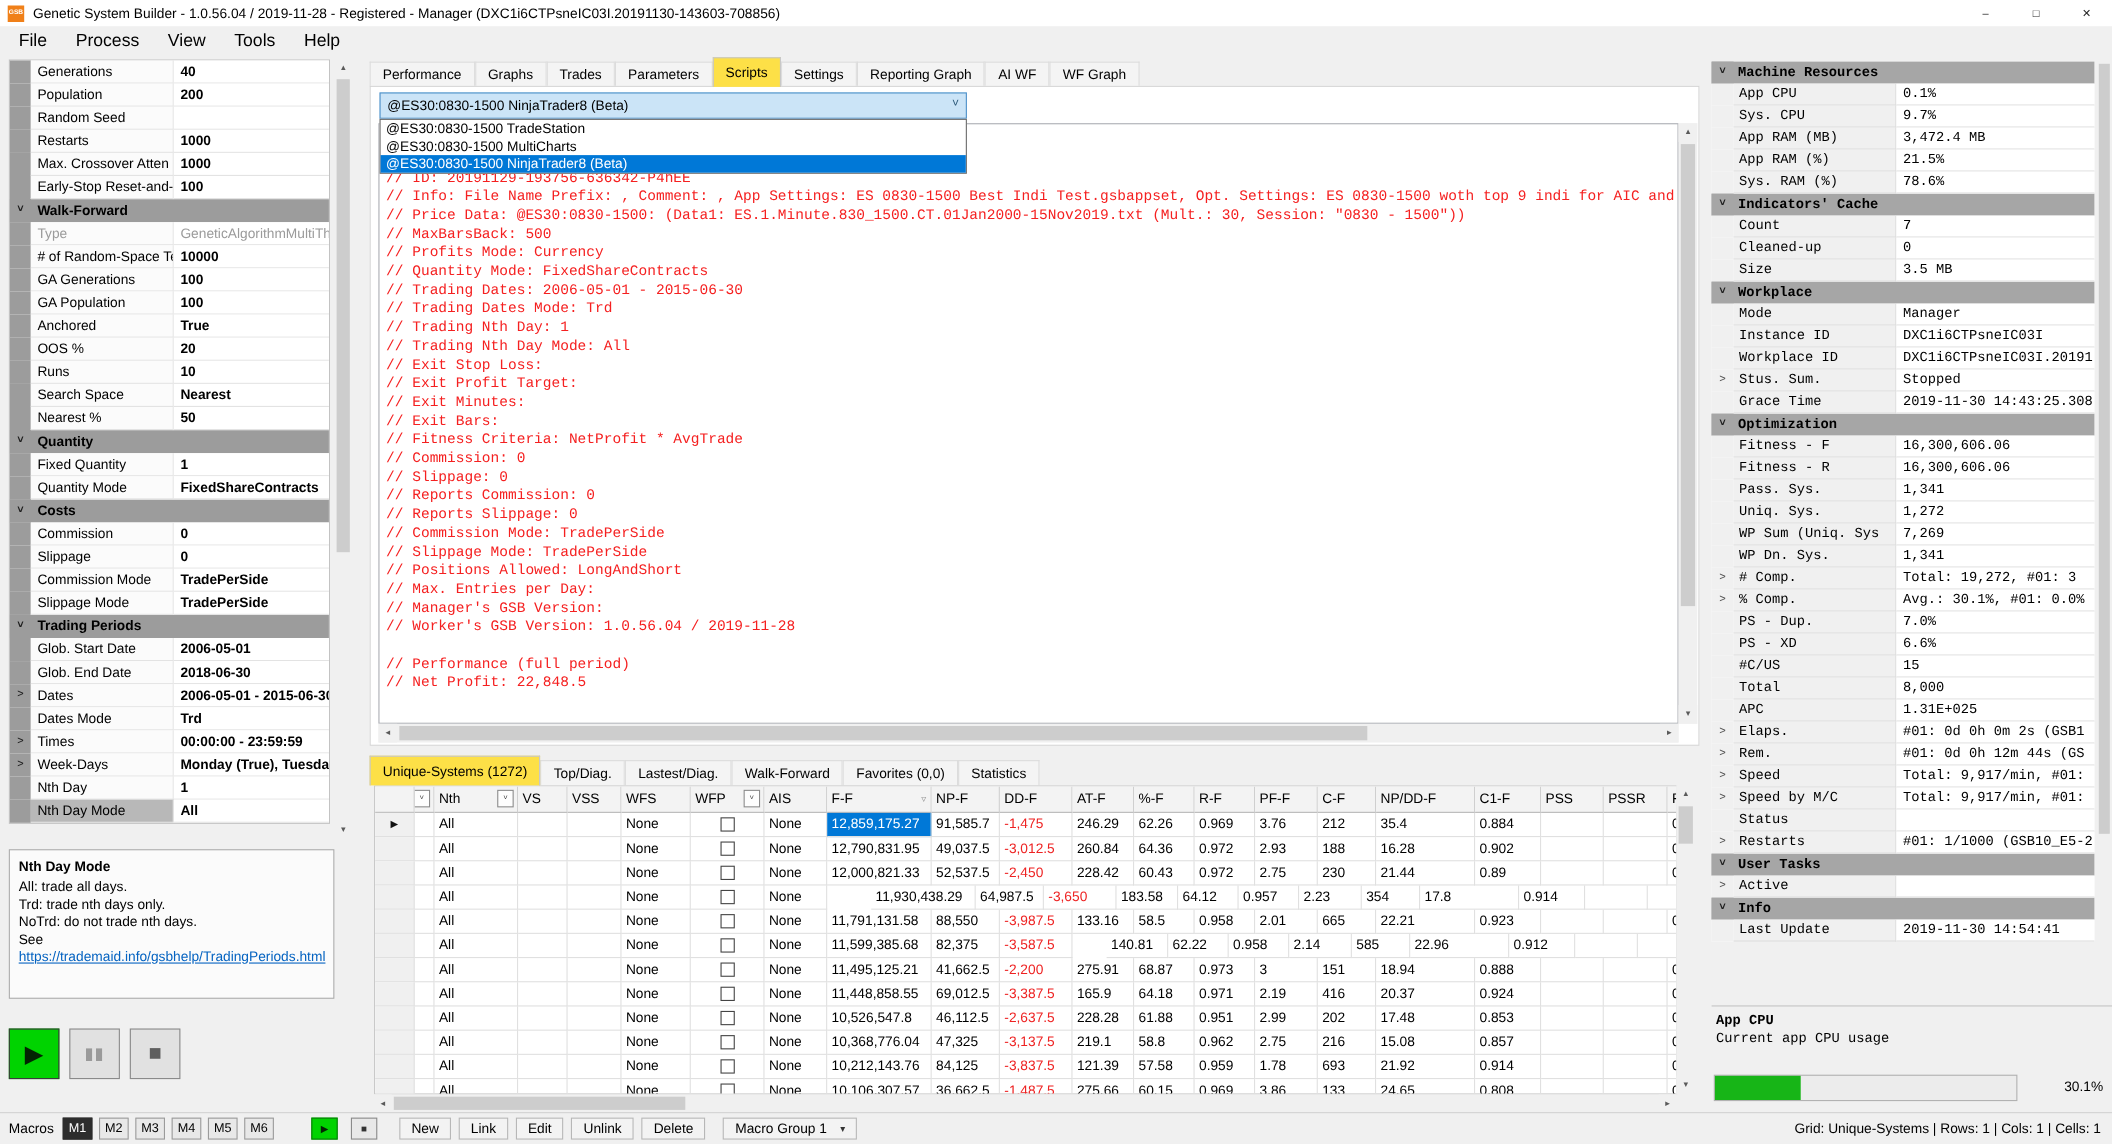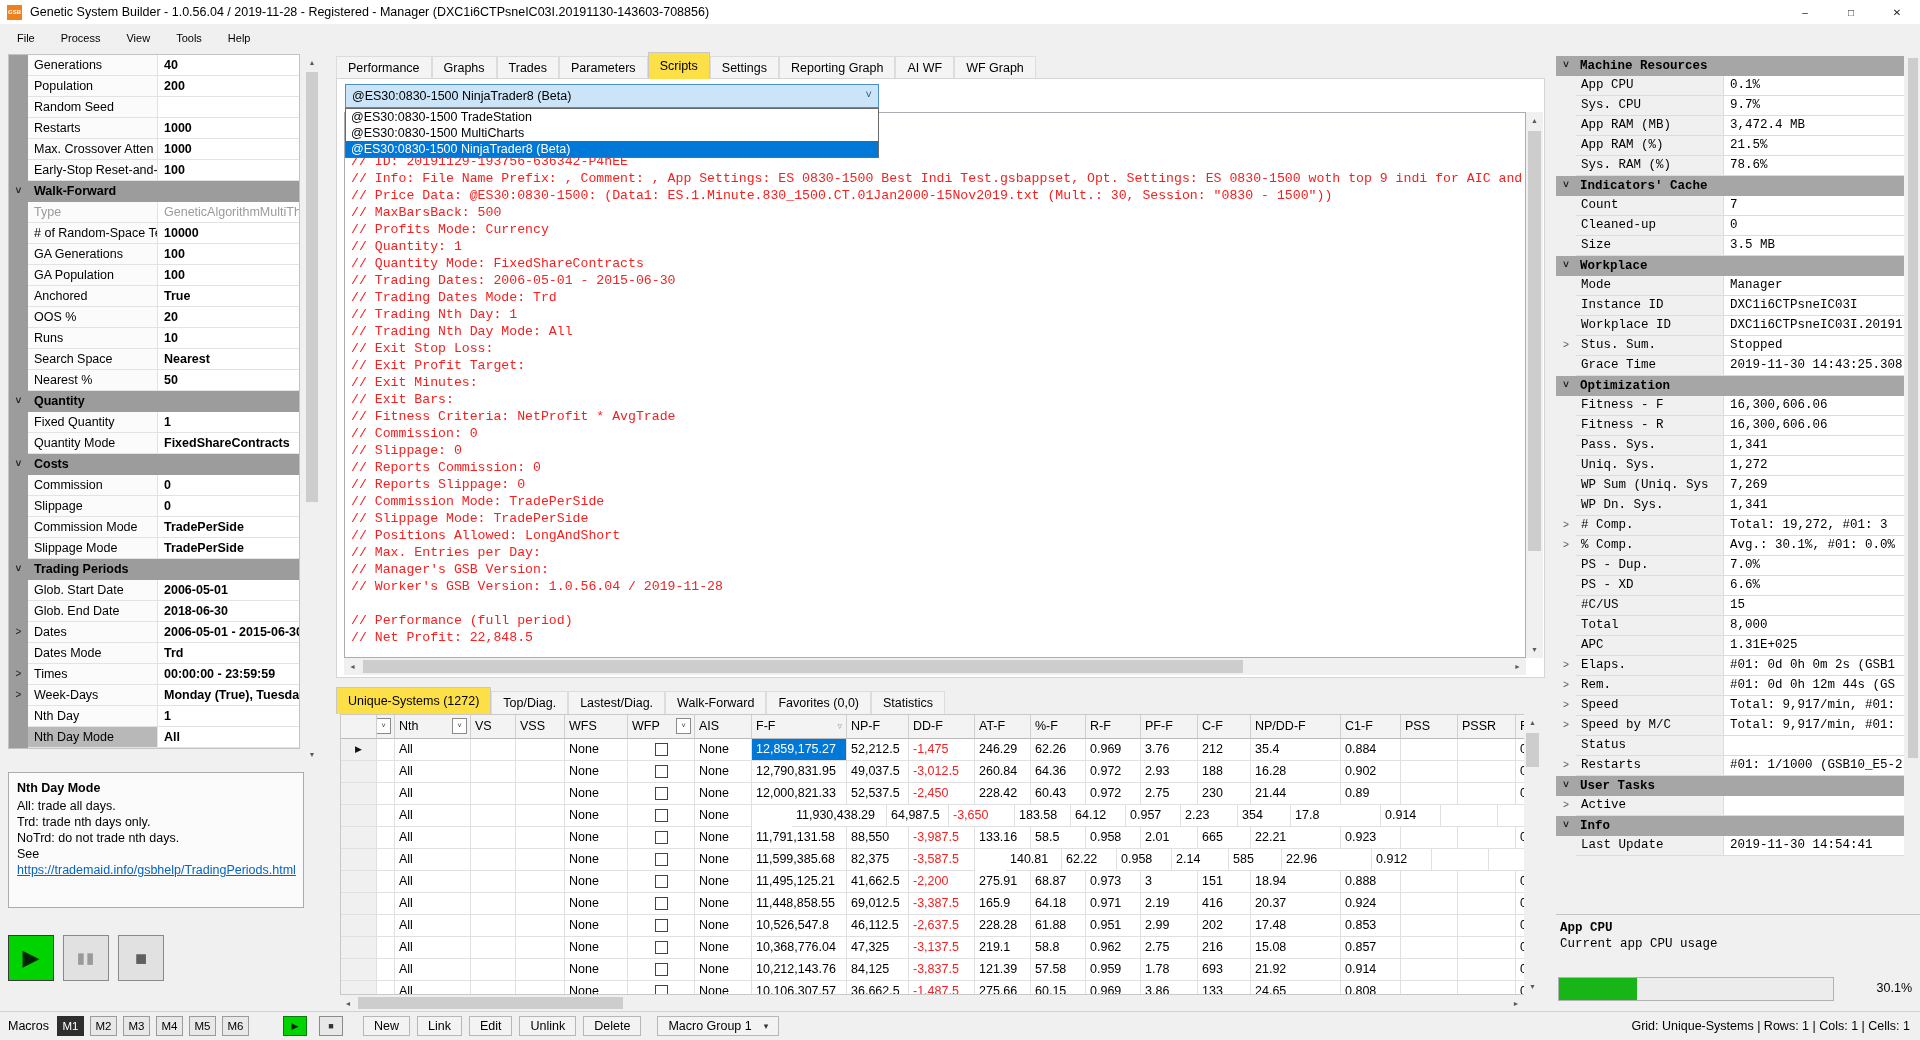--- a/index.html
+++ b/index.html
@@ -8,21 +8,21 @@
 
   
   .titlebar { position:absolute; left:0; top:0; width:1920px; height:24px; background:#ffffff; display:flex; align-items:center; }
   .app-icon { width:15px; height:15px; margin:0 8px 0 7px; background:#f08019; color:#fff; font-size:6px; font-weight:bold; display:flex; align-items:center; justify-content:center; }
   .title { font-size:12.5px; }
   .win-controls { position:absolute; right:0; top:0; height:24px; display:flex; }
   .win-btn { width:46px; height:24px; display:flex; align-items:center; justify-content:center; font-size:10px; color:#222; }
 
   
   .menubar { position:absolute; left:0; top:24px; width:1920px; height:28px; background:#f0f0f0; display:flex; align-items:center; padding-left:4px; }
-  .menu-item { padding:5px 13px; font-size:11px; }
+  .menu-item { padding:5px 13px; font-size:16px; }
 
   
   .left-grid { position:absolute; left:8px; top:54px; width:292px; background:#fff; border:1px solid #c3c3c3; }
   .lg-row { display:flex; height:21px; line-height:20px; }
   .lg-gutter { width:19px; background:#9c9c9c; color:#1c1c1c; font-size:10px; text-align:center; flex:none; }
   .lg-label { width:130px; flex:none; background:#fbfbfb; border-right:1px solid #e3e3e3; border-bottom:1px solid #e3e3e3; padding-left:6px; overflow:hidden; white-space:nowrap; }
   .lg-value { flex:1; background:#fff; border-bottom:1px solid #e3e3e3; padding-left:6px; font-weight:bold; overflow:hidden; white-space:nowrap; }
   .lg-section { background:#9c9c9c; font-weight:bold; }
   .lg-sec-label { padding-left:6px; line-height:21px; }
   .lg-row.gray .lg-label, .lg-row.gray .lg-value { color:#9b9b9b; font-weight:normal; }
@@ -327,21 +327,20 @@
 
 <div class="center-panel"></div>
 
 <div class="code-editor">
   <div class="code-pad" id="code-pad">
       <div class="code-line">// ID: 20191129-193756-636342-P4hEE</div>
       <div class="code-line">// Info: File Name Prefix: , Comment: , App Settings: ES 0830-1500 Best Indi Test.gsbappset, Opt. Settings: ES 0830-1500 woth top 9 indi for AIC and</div>
       <div class="code-line">// Price Data: @ES30:0830-1500: (Data1: ES.1.Minute.830_1500.CT.01Jan2000-15Nov2019.txt (Mult.: 30, Session: "0830 - 1500"))</div>
       <div class="code-line">// MaxBarsBack: 500</div>
       <div class="code-line">// Profits Mode: Currency</div>
-      <div class="code-line">// Quantity: 1</div>
       <div class="code-line">// Quantity Mode: FixedShareContracts</div>
       <div class="code-line">// Trading Dates: 2006-05-01 - 2015-06-30</div>
       <div class="code-line">// Trading Dates Mode: Trd</div>
       <div class="code-line">// Trading Nth Day: 1</div>
       <div class="code-line">// Trading Nth Day Mode: All</div>
       <div class="code-line">// Exit Stop Loss:</div>
       <div class="code-line">// Exit Profit Target:</div>
       <div class="code-line">// Exit Minutes:</div>
       <div class="code-line">// Exit Bars:</div>
       <div class="code-line">// Fitness Criteria: NetProfit * AvgTrade</div>
@@ -422,21 +421,21 @@
       <div class="t-cell" style="width: 18px;"></div>
       <div class="t-cell" style="width: 76px;">All</div>
       <div class="t-cell" style="width: 45px;"></div>
       <div class="t-cell" style="width: 49px;"></div>
       <div class="t-cell" style="width: 63px;">None</div>
       <div class="t-cell" style="width: 67px;">
         <div class="t-check"></div>
       </div>
       <div class="t-cell" style="width: 57px;">None</div>
       <div class="t-cell selcell" style="width: 95px;">12,859,175.27</div>
-      <div class="t-cell" style="width: 62px;">52,212.5</div>
+      <div class="t-cell" style="width: 62px;">91,585.7</div>
       <div class="t-cell neg" style="width: 66px;">-1,475</div>
       <div class="t-cell" style="width: 56px;">246.29</div>
       <div class="t-cell" style="width: 55px;">62.26</div>
       <div class="t-cell" style="width: 55px;">0.969</div>
       <div class="t-cell" style="width: 57px;">3.76</div>
       <div class="t-cell" style="width: 53px;">212</div>
       <div class="t-cell" style="width: 90px;">35.4</div>
       <div class="t-cell" style="width: 60px;">0.884</div>
       <div class="t-cell" style="width: 57px;"></div>
       <div class="t-cell" style="width: 58px;"></div>

